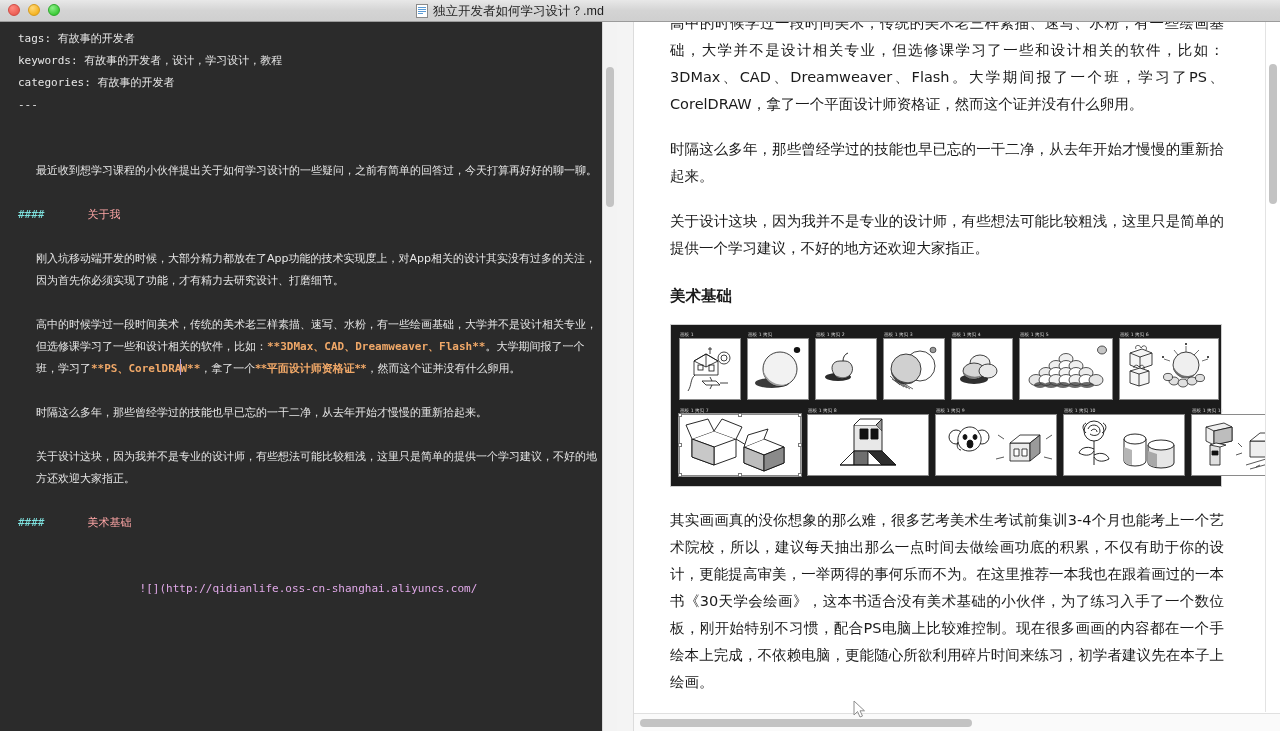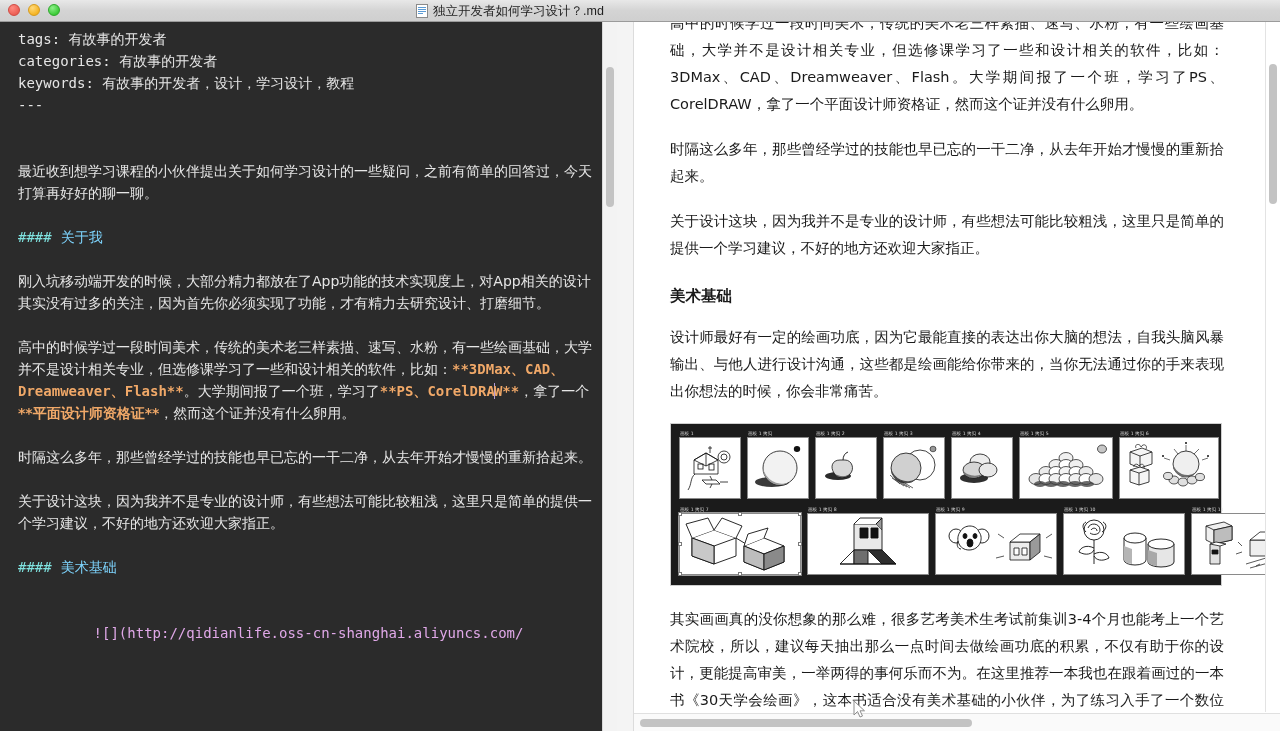--- a/index.html
+++ b/index.html
@@ -71,33 +71,33 @@
     background: #2b2b2b;
     overflow: hidden;
   }
   #editor-inner {
     position: absolute;
     top: -16px; left: 0;
     width: 617px;
     padding: 0 18px 12px 18px;
     box-sizing: border-box;
     font-family: "DejaVu Sans Mono", "Liberation Mono", monospace;
-    font-size: 14px;
+    font-size: 11px;
     line-height: 22px;
     color: #e6e6e6;
     white-space: normal;
   }
   .eline { margin: 0; padding: 0; }
   .eblank { height: 22px; }
-  .ehead { color: #7dd3fc; text-align: right; }
+  .ehead { color: #fca5a5; text-align: right; }
   .ehash { color: #7fe3e0; }
   .ebold { color: #f0a868; font-weight: bold; }
   .elink { color: #e0a8e8; text-align: center; }
   .emono { font-family: "DejaVu Sans Mono","Liberation Mono", monospace; }
-  .cjk { font-family: "DejaVu Sans", "Liberation Sans", sans-serif; }
+  .cjk { font-family: "DejaVu Sans", "Liberation Sans", sans-serif; margin-left: 18px; }
   .caret {
     display: inline-block;
     width: 1px; height: 16px;
     background: #b09ad6;
     vertical-align: -3px;
     margin: 0 -1px;
   }
 
   
   #editor-scroll-track {
@@ -256,22 +256,22 @@
     </div>
   </div>
 
   <div id="panes">
 
     <div id="editor-pane">
       <div id="editor-inner">
 
         <div class="eline emono">date: 2018-01-15 13:20:48</div>
         <div class="eline emono">tags: 有故事的开发者</div>
+        <div class="eline emono">keywords: 有故事的开发者，设计，学习设计，教程</div>
         <div class="eline emono">categories: 有故事的开发者</div>
-        <div class="eline emono">keywords: 有故事的开发者，设计，学习设计，教程</div>
         <div class="eline emono">---</div>
 
         <div class="eblank"></div>
         <div class="eblank"></div>
 
         <div class="eline cjk">最近收到想学习课程的小伙伴提出关于如何学习设计的一些疑问，之前有简单的回答过，今天打算再好好的聊一聊。</div>
 
         <div class="eblank"></div>
 
         <div class="eline">
@@ -324,23 +324,20 @@
         <p>
           <span>高中的时候学过一段时间美术，传统的美术老三样素描、速写、水粉，有一些绘画基础，大学并不是设计相关专业，但选修课学习了一些和设计相关的软件，比如：</span><span class="pbold">3DMax、CAD、Dreamweaver、Flash</span><span>。大学期间报了一个班，学习了</span><span class="pbold">PS、CorelDRAW</span><span>，拿了一个</span><span class="pbold">平面设计师资格证</span><span>，然而这个证并没有什么卵用。</span>
         </p>
 
         <p>时隔这么多年，那些曾经学过的技能也早已忘的一干二净，从去年开始才慢慢的重新拾起来。</p>
 
         <p>关于设计这块，因为我并不是专业的设计师，有些想法可能比较粗浅，这里只是简单的提供一个学习建议，不好的地方还欢迎大家指正。</p>
 
         <h4>美术基础</h4>
 
-        <p>
-          <span>设计师最好有一定的绘画功底，因为它最能直接的表达出你大脑的想法，</span><span class="pbold">自我头脑风暴输出、与他人进行设计沟通</span><span>，这些都是绘画能给你带来的，当你无法通过你的手来表现出你想法的时候，你会非常痛苦。</span>
-        </p>
 
         <div id="artboard-figure">
 
           <div class="ab-row">
 
             <div class="ab-cell">
               <div class="ab-label">画板 1</div>
               <div class="ab-canvas" style="width:62px;height:62px;">
                 <svg width="56" height="56" viewBox="0 0 56 56">
                   <g stroke="#111" fill="none" stroke-width="0.8">

